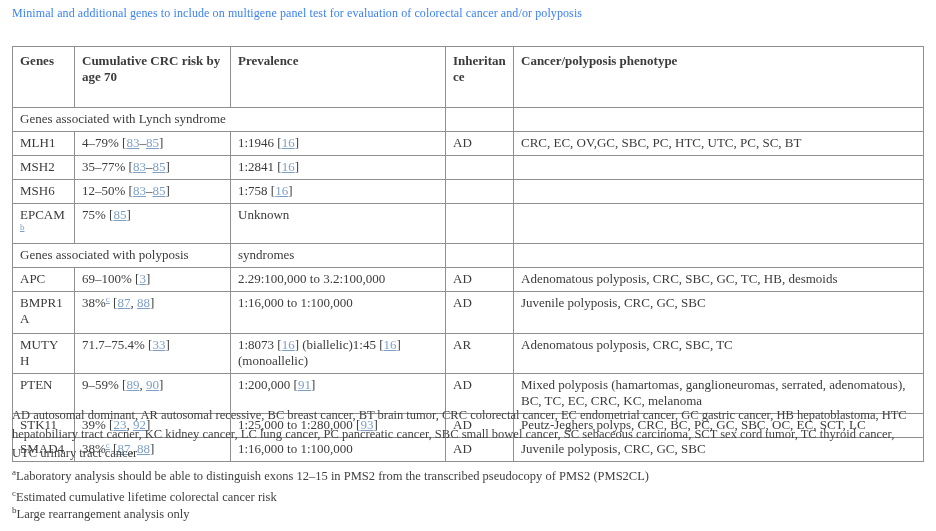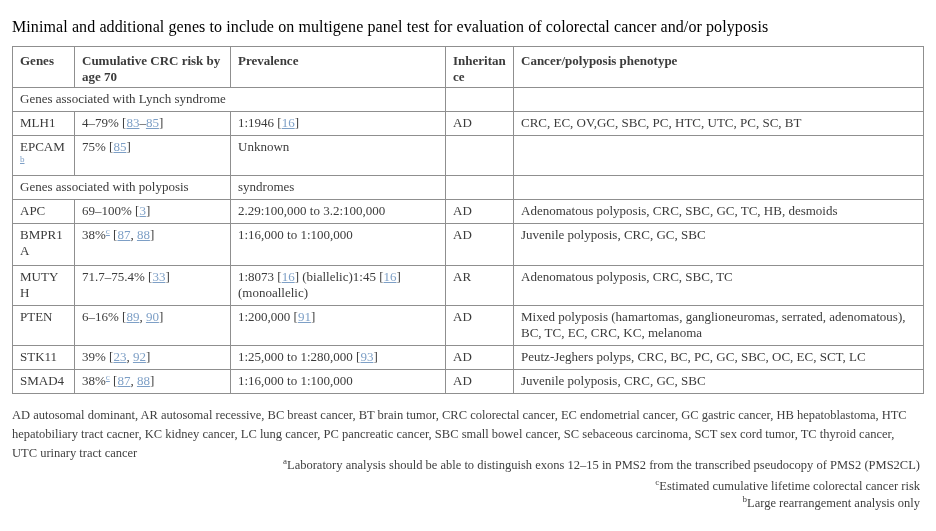--- a/index.html
+++ b/index.html
@@ -2,46 +2,46 @@
 <html><head>
 <meta charset="utf-8">
 <style>
   html,body { margin:0; padding:0; background:#ffffff; }
   body {
     width:936px; height:531px; position:relative; overflow:hidden;
     font-family:"Liberation Serif","DejaVu Serif",serif;
     color:var(--text,#3b3b3b); font-size:13px;
   }
   .caption {
-    position:absolute; left:12px; top:18px; width:910px;
-    font-size:16px; color:#000000; letter-spacing:0.1px;
+    position:absolute; left:12px; top:6px; width:910px;
+    font-size:12px; color:#3b82f6; letter-spacing:0.1px;
   }
   table.genes {
     position:absolute; left:12px; top:46px; width:911px;
     border-collapse:collapse; table-layout:fixed;
     border:1px solid var(--border,#8f8f8f);
   }
   table.genes td, table.genes th {
     border:1px solid var(--border,#8f8f8f);
     padding:3px 7px 4px 7px; vertical-align:top;
     font-size:13px; line-height:16px; text-align:left;
     overflow:hidden; word-wrap:break-word;
   }
-  table.genes th { font-weight:bold; padding-top:6px; padding-bottom:0; height:34px;margin-left:12px; }
+  table.genes th { font-weight:bold; padding-top:6px; padding-bottom:20px; height:34px;margin-left:12px; }
   td.vbottom { height:34px; vertical-align:bottom; }
   .italic { }
   .link { color:var(--link,#7d9fc6); text-decoration:underline; cursor:pointer; }
   sup { font-size:9px; line-height:0; }
   .notes-abbr {
     position:absolute; left:12px; top:406px; width:908px;
     font-size:12.5px; line-height:19px; color:#3f3f3f;
   }
   .footnotes {
-    position:absolute; left:12px; top:457px; width:908px;
-    font-size:12.5px; color:#3f3f3f;text-align:right;
+    position:absolute; left:12px; top:468px; width:908px;
+    font-size:12.5px; color:#3f3f3f;
   }
   .footnote-line { line-height:17px; }
   .footnote-line.first { margin-bottom:4px; }
 </style>
 </head>
 <body style="--link: #7d9fc6; --text: #3b3b3b; --border: #8f8f8f;">
 
 <div class="caption">Minimal and additional genes to include on multigene panel test for evaluation of colorectal cancer and/or polyposis</div>
 
 <table class="genes">
@@ -68,20 +68,34 @@
         <td></td>
       </tr>
       <tr>
         <td><span class="italic">MLH1</span></td>
         <td><span>4–79% [</span><span class="link">83</span><span>–</span><span class="link">85</span><span>]</span></td>
         <td><span>1:1946 [</span><span class="link">16</span><span>]</span></td>
         <td><span>AD</span></td>
         <td><span>CRC, EC, OV,GC, SBC, PC, HTC, UTC, PC, SC, BT</span></td>
       </tr>
       <tr>
+        <td><span class="italic">MSH2</span></td>
+        <td><span>35–77% [</span><span class="link">83</span><span>–</span><span class="link">85</span><span>]</span></td>
+        <td><span>1:2841 [</span><span class="link">16</span><span>]</span></td>
+        <td></td>
+        <td></td>
+      </tr>
+      <tr>
+        <td><span class="italic">MSH6</span></td>
+        <td><span>12–50% [</span><span class="link">83</span><span>–</span><span class="link">85</span><span>]</span></td>
+        <td><span>1:758 [</span><span class="link">16</span><span>]</span></td>
+        <td></td>
+        <td></td>
+      </tr>
+      <tr>
         <td><span class="italic">EPCAM</span><sup><span class="link">b</span></sup></td>
         <td><span>75% [</span><span class="link">85</span><span>]</span></td>
         <td><span>Unknown</span></td>
         <td></td>
         <td></td>
       </tr>
       <tr>
         <td colspan="2"><span>Genes associated with polyposis</span></td>
         <td><span>syndromes</span></td>
         <td></td>
@@ -103,21 +117,21 @@
       </tr>
       <tr>
         <td><span class="italic">MUTYH</span></td>
         <td><span>71.7–75.4% [</span><span class="link">33</span><span>]</span></td>
         <td><span>1:8073 [</span><span class="link">16</span><span>] (biallelic)1:45 [</span><span class="link">16</span><span>] (monoallelic)</span></td>
         <td><span>AR</span></td>
         <td><span>Adenomatous polyposis, CRC, SBC, TC</span></td>
       </tr>
       <tr>
         <td><span class="italic">PTEN</span></td>
-        <td><span>6–16% [</span><span class="link">89</span><span>, </span><span class="link">90</span><span>]</span></td>
+        <td><span>9–59% [</span><span class="link">89</span><span>, </span><span class="link">90</span><span>]</span></td>
         <td><span>1:200,000 [</span><span class="link">91</span><span>]</span></td>
         <td><span>AD</span></td>
         <td><span>Mixed polyposis (hamartomas, ganglioneuromas, serrated, adenomatous), BC, TC, EC, CRC, KC, melanoma</span></td>
       </tr>
       <tr>
         <td><span class="italic">STK11</span></td>
         <td><span>39% [</span><span class="link">23</span><span>, </span><span class="link">92</span><span>]</span></td>
         <td><span>1:25,000 to 1:280,000 [</span><span class="link">93</span><span>]</span></td>
         <td><span>AD</span></td>
         <td><span>Peutz-Jeghers polyps, CRC, BC, PC, GC, SBC, OC, EC, SCT, LC</span></td>

